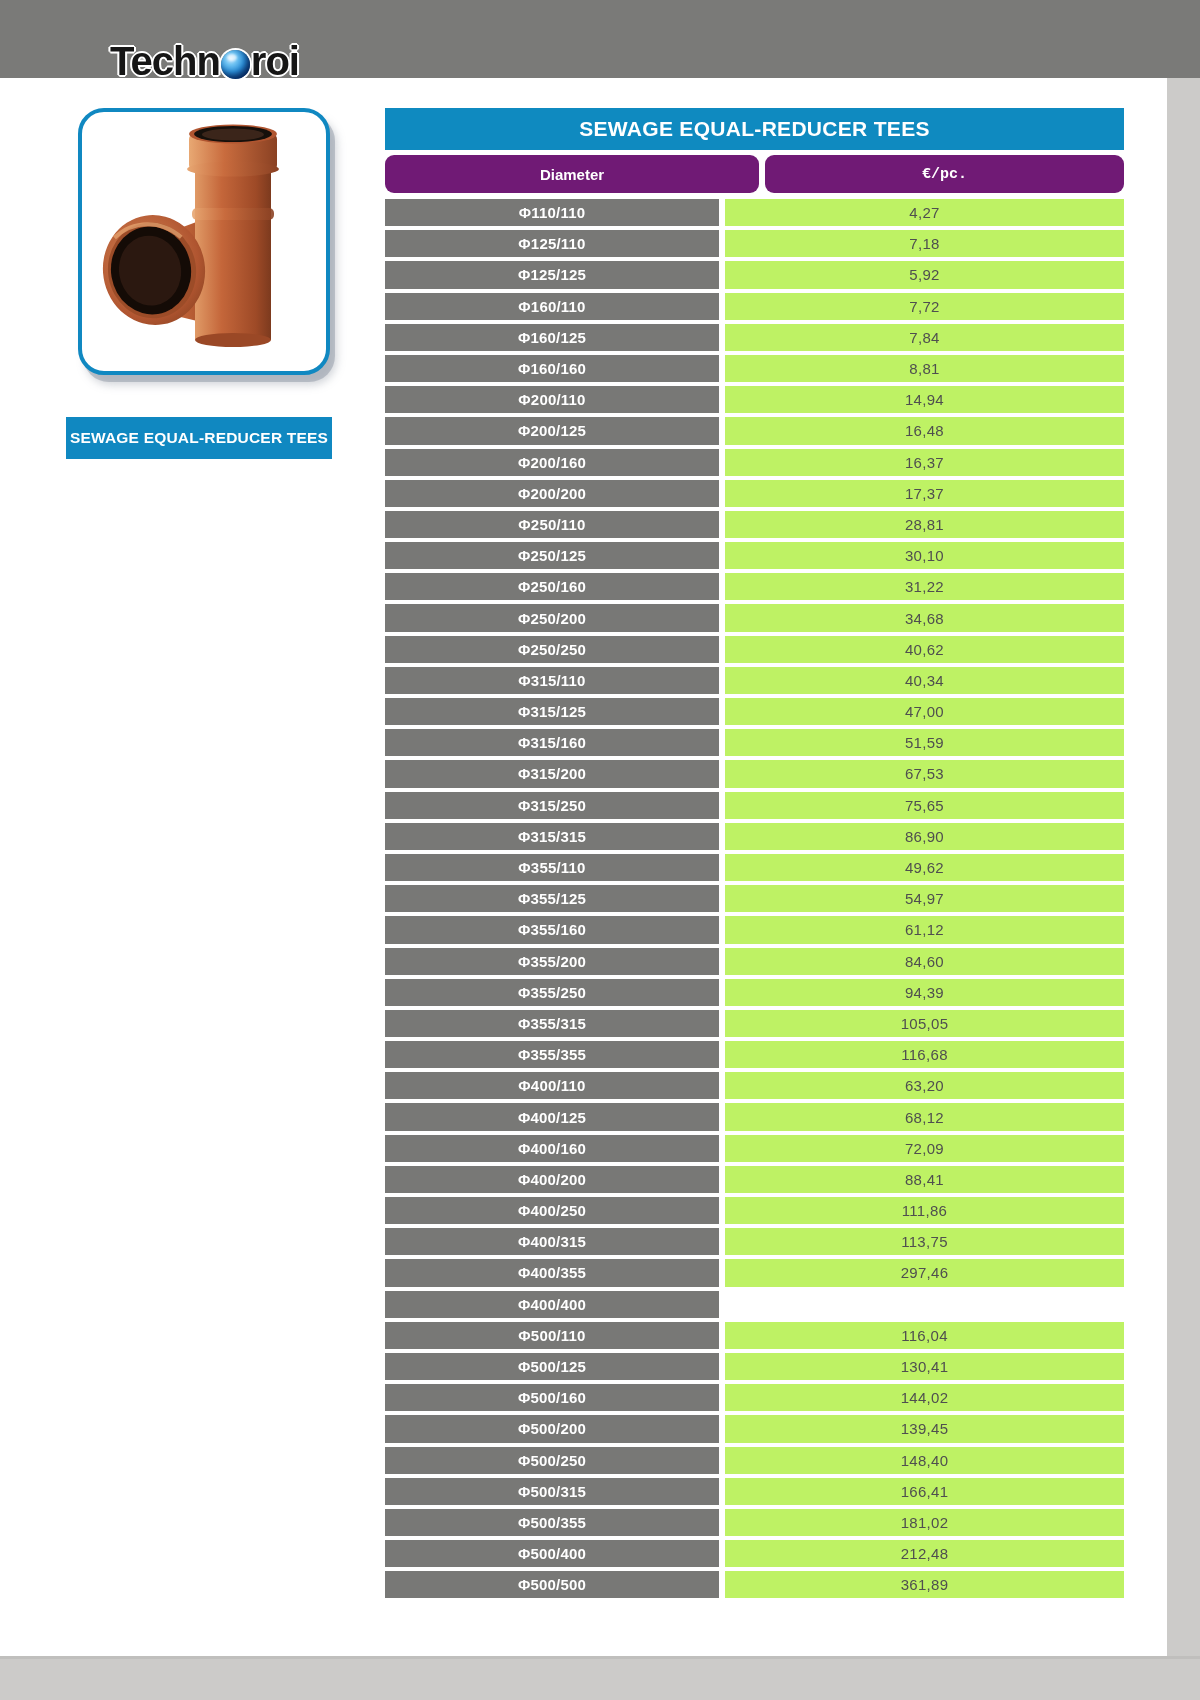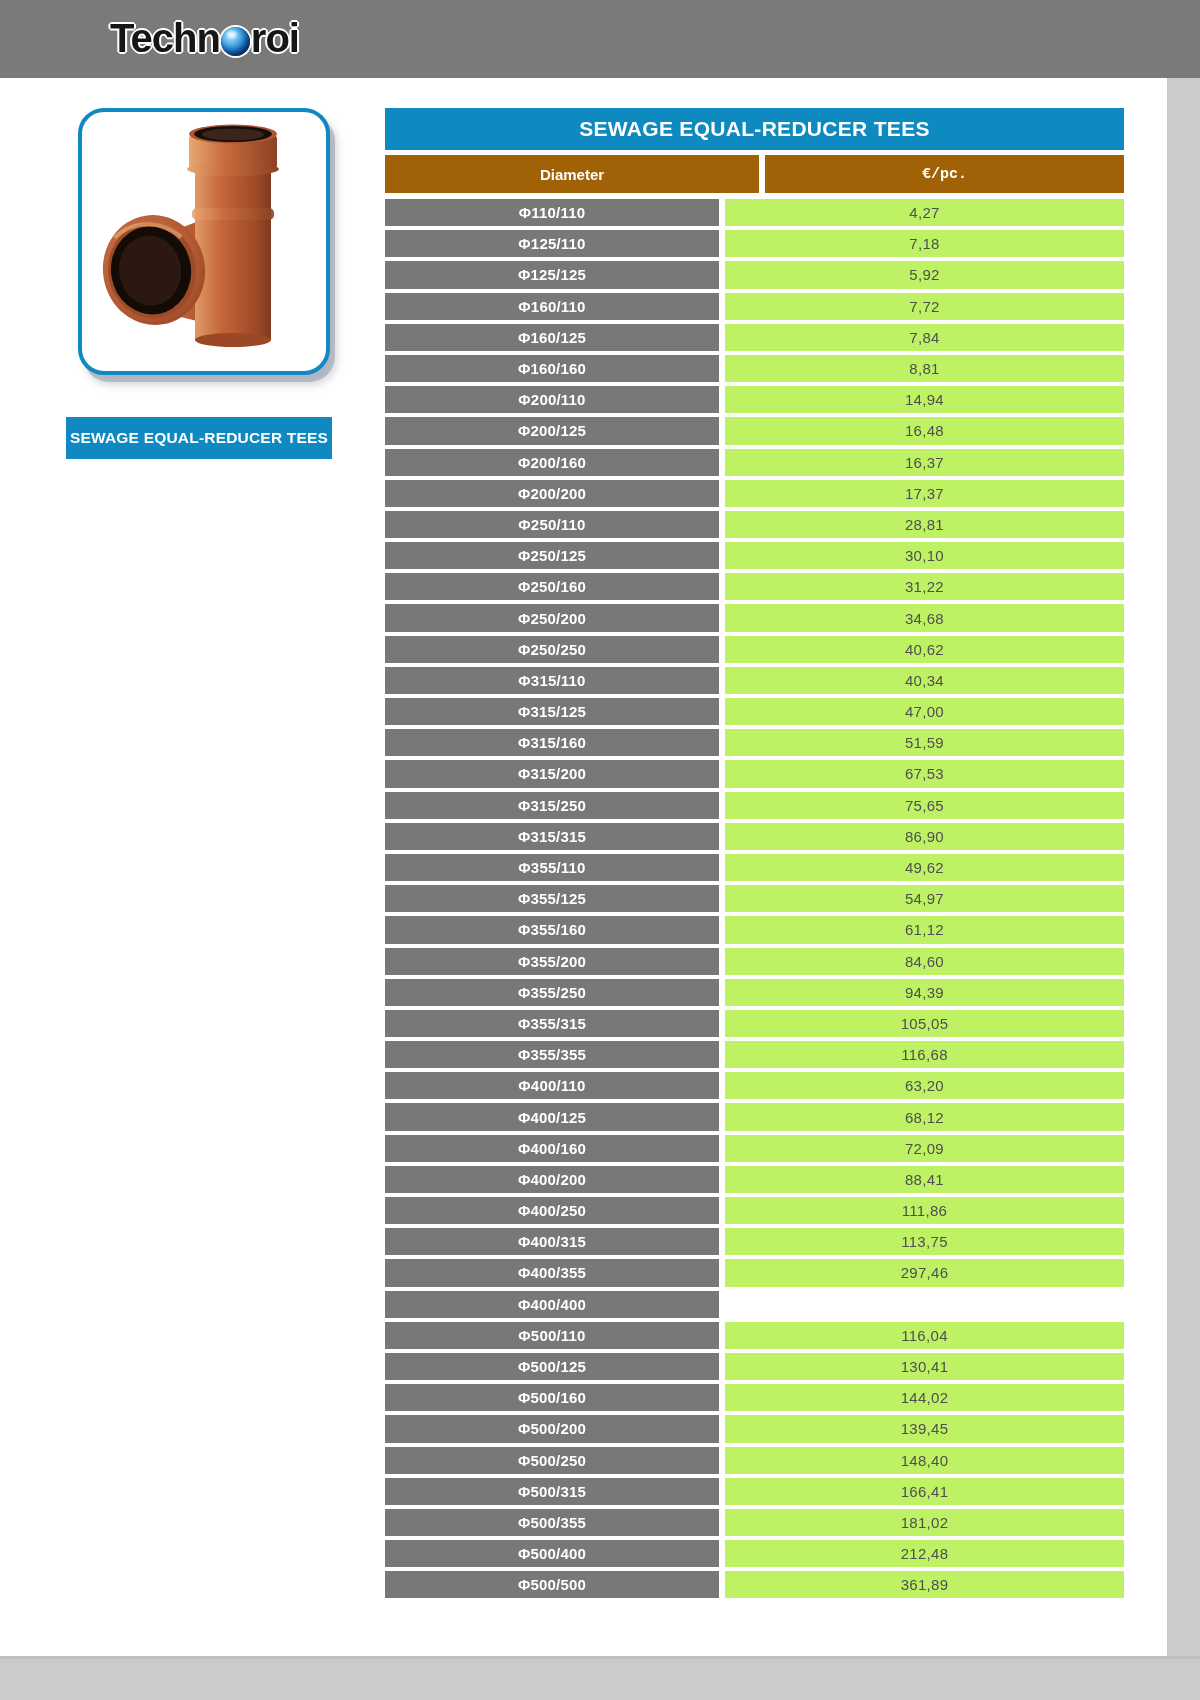--- a/index.html
+++ b/index.html
@@ -25,21 +25,21 @@
   }
   .bottom-band {
     position: absolute; left: 0; top: 1656px;
     width: 1200px; height: 44px;
     background: #cccbc9;
     border-top: 3px solid #c0bfbd;
   }
 
   
   .logo {
-    position: absolute; left: 110px; top: 16px;
+    position: absolute; left: 110px; top: 39px;
     display: flex; align-items: center;
     font-size: 40px; font-weight: bold; letter-spacing: -1px;
     color: #161616;
     text-shadow: -2px 0 0 #fff, 2px 0 0 #fff, 0 -2px 0 #fff, 0 2px 0 #fff,
                  -1px -1px 0 #fff, 1px 1px 0 #fff, -1px 1px 0 #fff, 1px -1px 0 #fff;
   }
   .globe {
     width: 29px; height: 29px; border-radius: 50%;
     margin: 6px 1px 0 1px;
     background: radial-gradient(circle at 34% 30%, #cdeaff 0%, #6ec2f2 22%, #2b8fd9 48%, #0b55a8 78%, #063a78 100%);
@@ -81,23 +81,23 @@
     width: 739px;
   }
   .tbl-title {
     height: 42px; background: #0f8ac0;
     color: #ffffff; font-weight: bold; font-size: 21px; letter-spacing: .3px;
     display: flex; align-items: center; justify-content: center;
     margin-bottom: 5px;
   }
   .tbl-head { display: flex; gap: 6px; height: 38px; margin-bottom: 6px; }
   .tbl-head > div {
-    background: #a16207; color: #ffffff;
+    background: #701a75; color: #ffffff;
     font-weight: bold; font-size: 15px;
-    display: flex; align-items: center; justify-content: center;
+    display: flex; align-items: center; justify-content: center; border-radius: 9px;
   }
   .col-l { width: 374px; }
   .col-r { flex: 1; font-family: Liberation Mono, monospace; }
 
   .tbl-rows { display: flex; flex-direction: column; gap: 4px; }
   .tbl-row { display: flex; gap: 6px; height: 27.2px; }
   .cell-dia {
     width: 334px; background: #787876;
     color: #ffffff; font-weight: bold; font-size: 15px;
     display: flex; align-items: center; justify-content: center;

